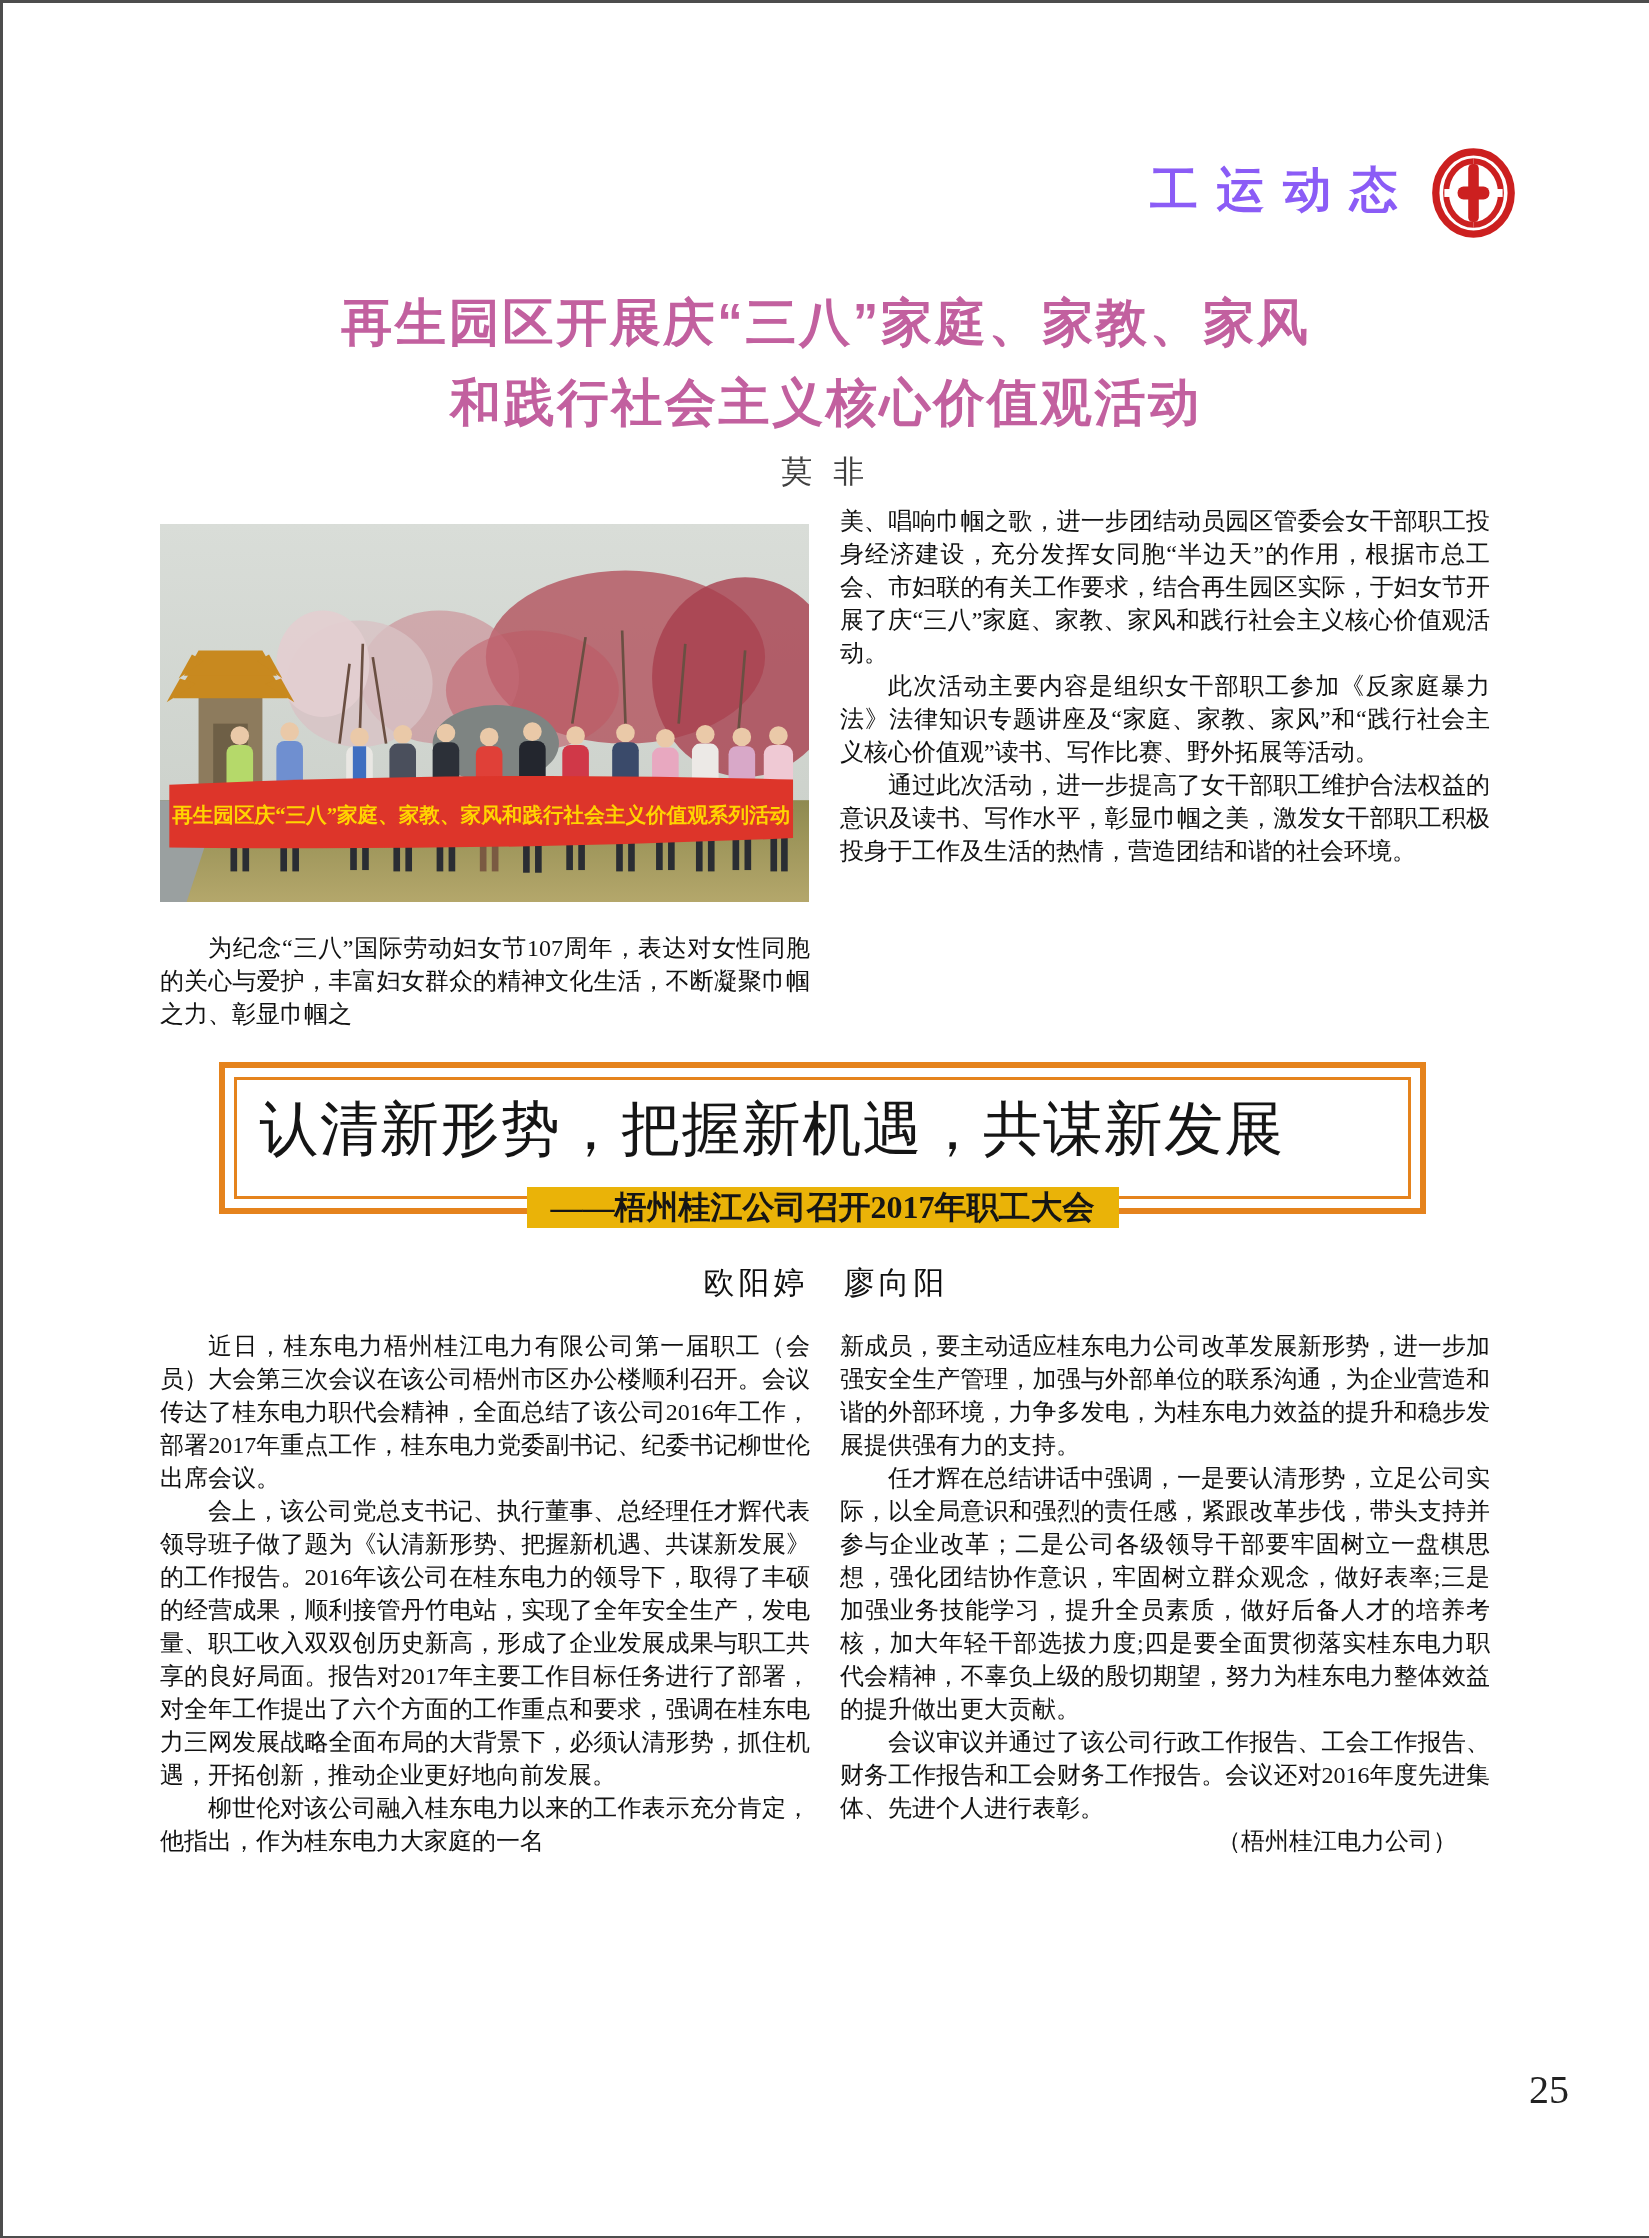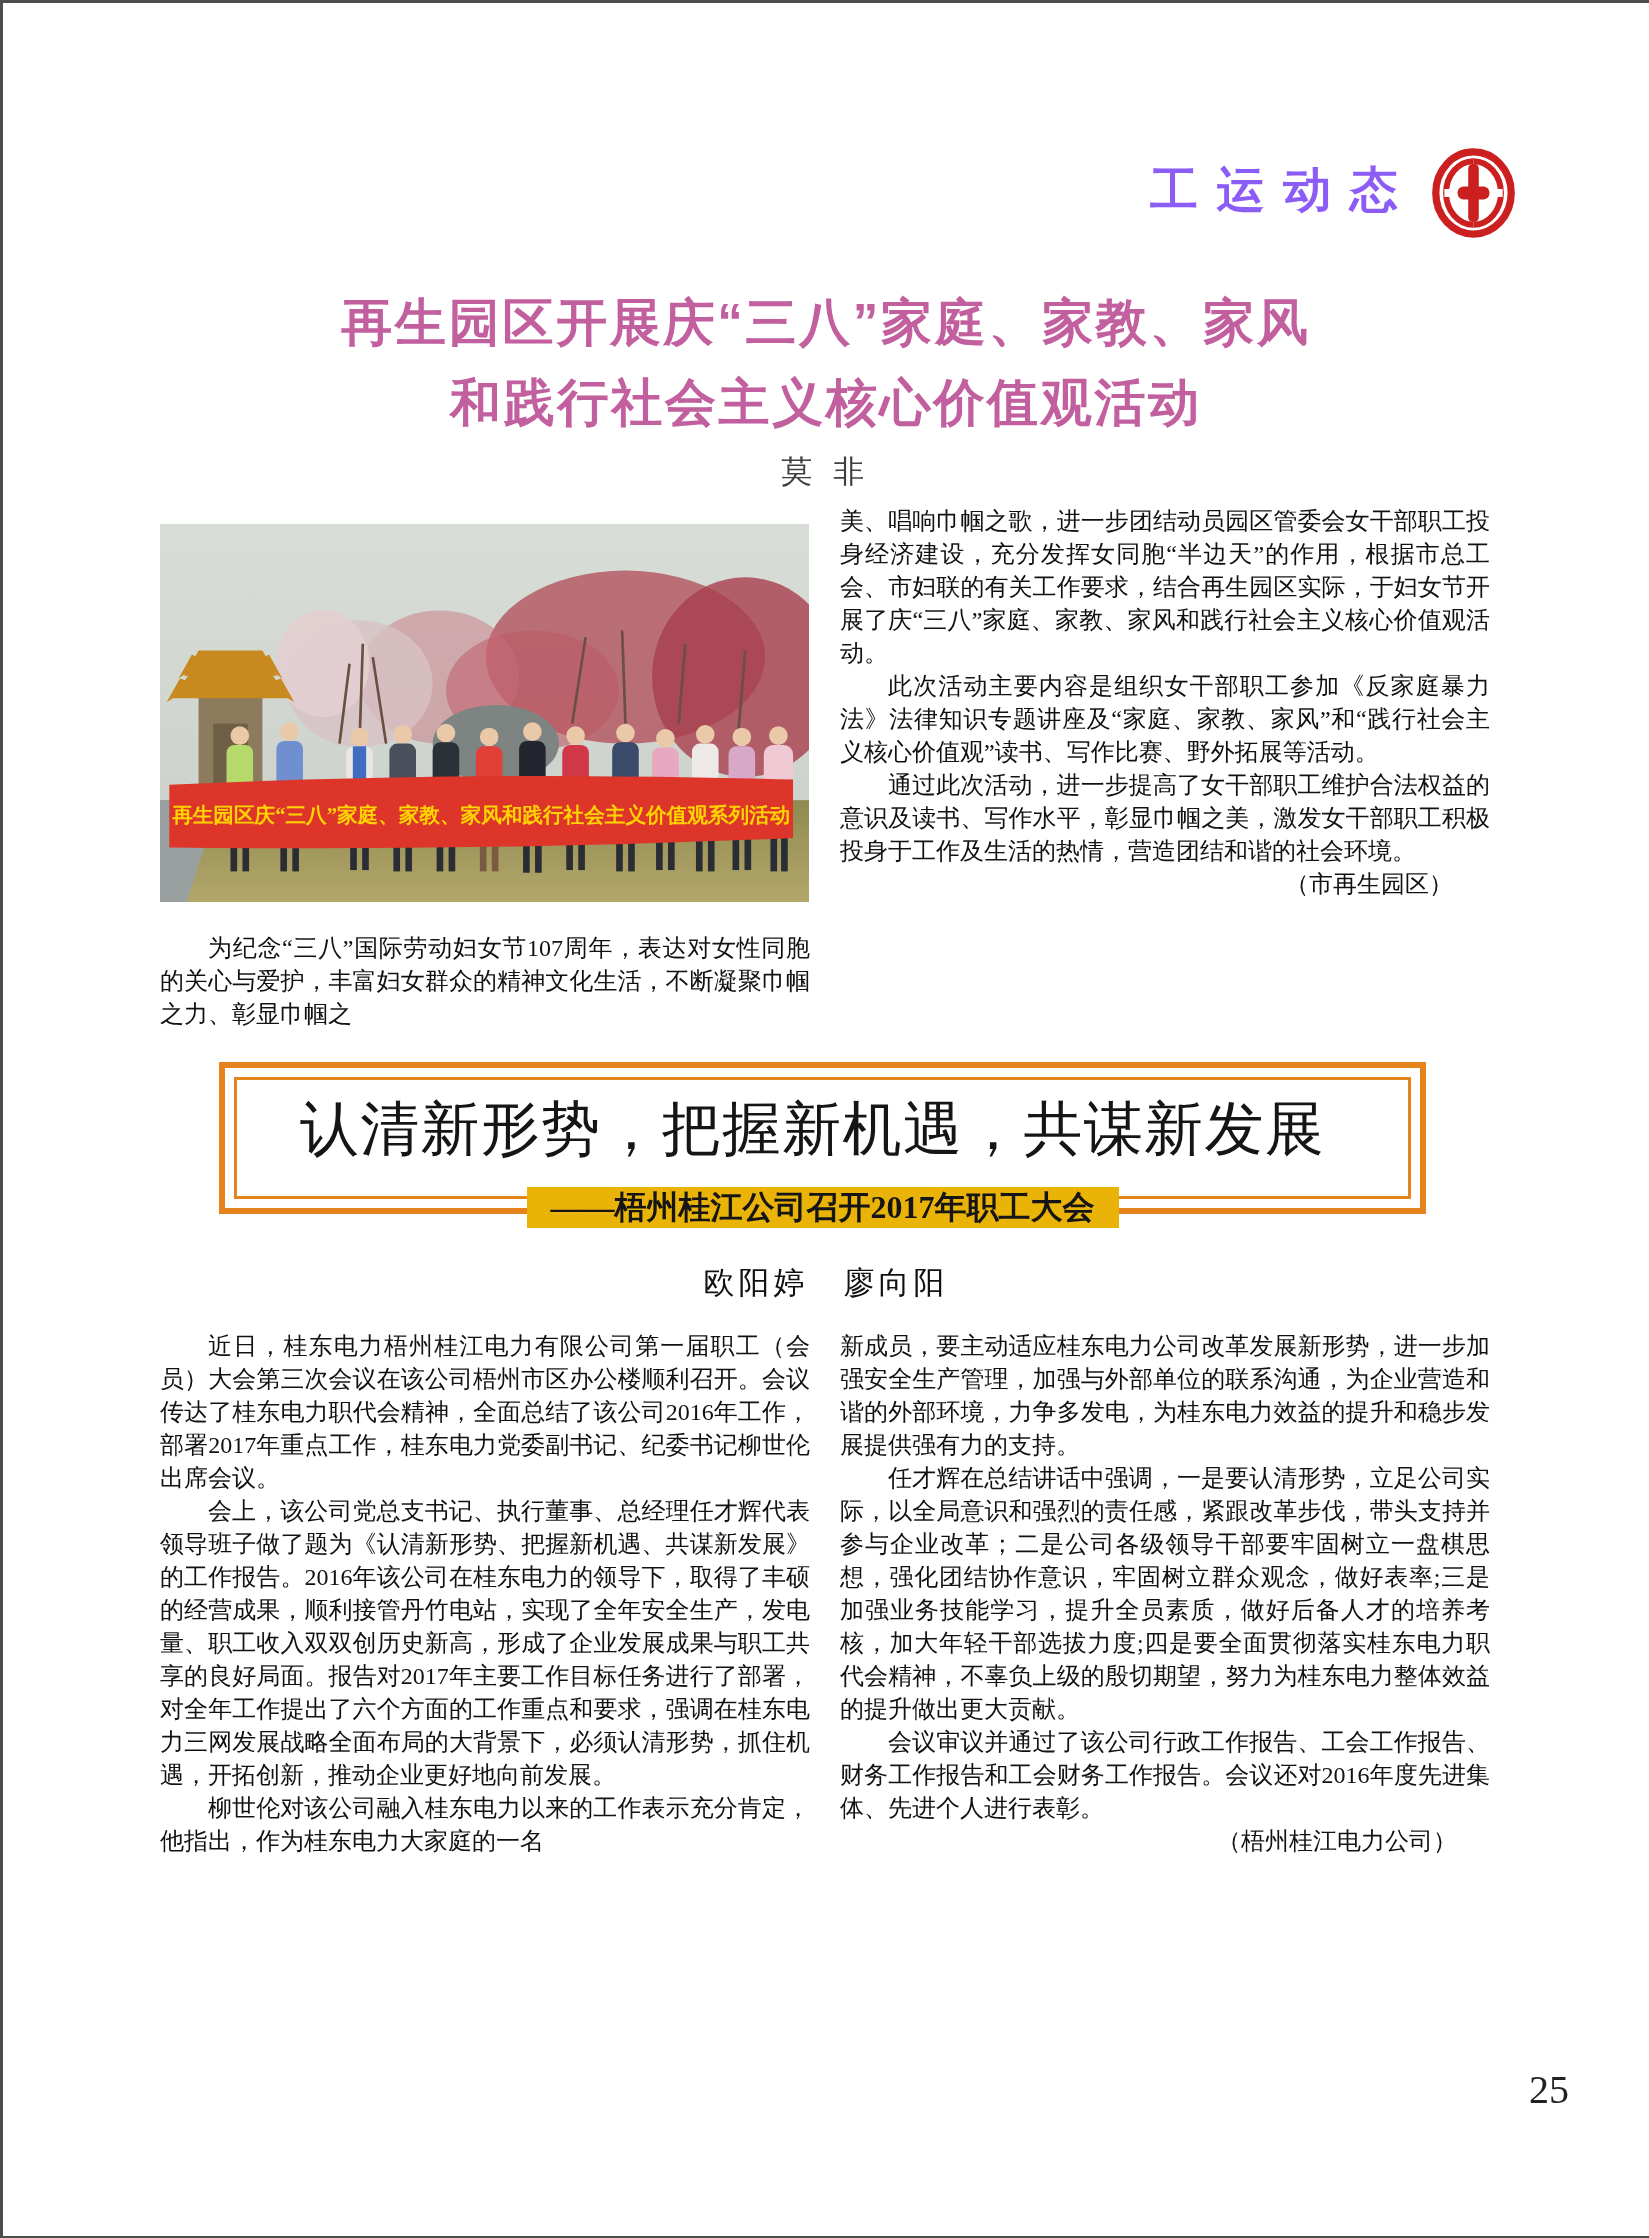--- a/index.html
+++ b/index.html
@@ -56,21 +56,21 @@
   
   .a2-box{
     position:absolute;top:1062px;left:219px;width:1207px;height:152px;
     border:6px solid #e5831d;box-sizing:border-box;
   }
   .a2-box-inner{
     position:absolute;top:8.6px;left:8.6px;right:8.6px;bottom:8.6px;
     border:3.3px solid #e5831d;
   }
   .a2-title{
-    position:absolute;top:1090px;left:219px;width:1106px;text-align:right;
+    position:absolute;top:1090px;left:219px;width:1106px;text-align:center;
     font-size:59px;font-weight:normal;color:#151515;letter-spacing:1.3px;
     white-space:nowrap;z-index:3;
   }
   .a2-subtitle{
     position:absolute;top:1187px;left:219px;width:1207px;text-align:center;z-index:4;
   }
   .a2-subtitle span{
     display:inline-block;background:#eab308;padding:0 24px;
     font-size:32px;font-weight:bold;color:#151515;white-space:nowrap;line-height:41px;
   }
@@ -236,21 +236,20 @@
     </g>
   </svg>
 
   <div class="col a1-left">
     <p class="ind">为纪念“三八”国际劳动妇女节107周年，表达对女性同胞的关心与爱护，丰富妇女群众的精神文化生活，不断凝聚巾帼之力、彰显巾帼之</p>
   </div>
   <div class="col a1-right">
     <p>美、唱响巾帼之歌，进一步团结动员园区管委会女干部职工投身经济建设，充分发挥女同胞“半边天”的作用，根据市总工会、市妇联的有关工作要求，结合再生园区实际，于妇女节开展了庆“三八”家庭、家教、家风和践行社会主义核心价值观活动。</p>
     <p class="ind">此次活动主要内容是组织女干部职工参加《反家庭暴力法》法律知识专题讲座及“家庭、家教、家风”和“践行社会主义核心价值观”读书、写作比赛、野外拓展等活动。</p>
     <p class="ind">通过此次活动，进一步提高了女干部职工维护合法权益的意识及读书、写作水平，彰显巾帼之美，激发女干部职工积极投身于工作及生活的热情，营造团结和谐的社会环境。</p>
-    <p class="attr">（市再生园区）</p>
   </div>
 
   <div class="a2-box">
     <div class="a2-box-inner"></div>
   </div>
   <div class="a2-title">认清新形势，把握新机遇，共谋新发展</div>
   <div class="a2-subtitle">
     <span>——梧州桂江公司召开2017年职工大会</span>
   </div>
   <div class="a2-authors">欧阳婷　廖向阳</div>

